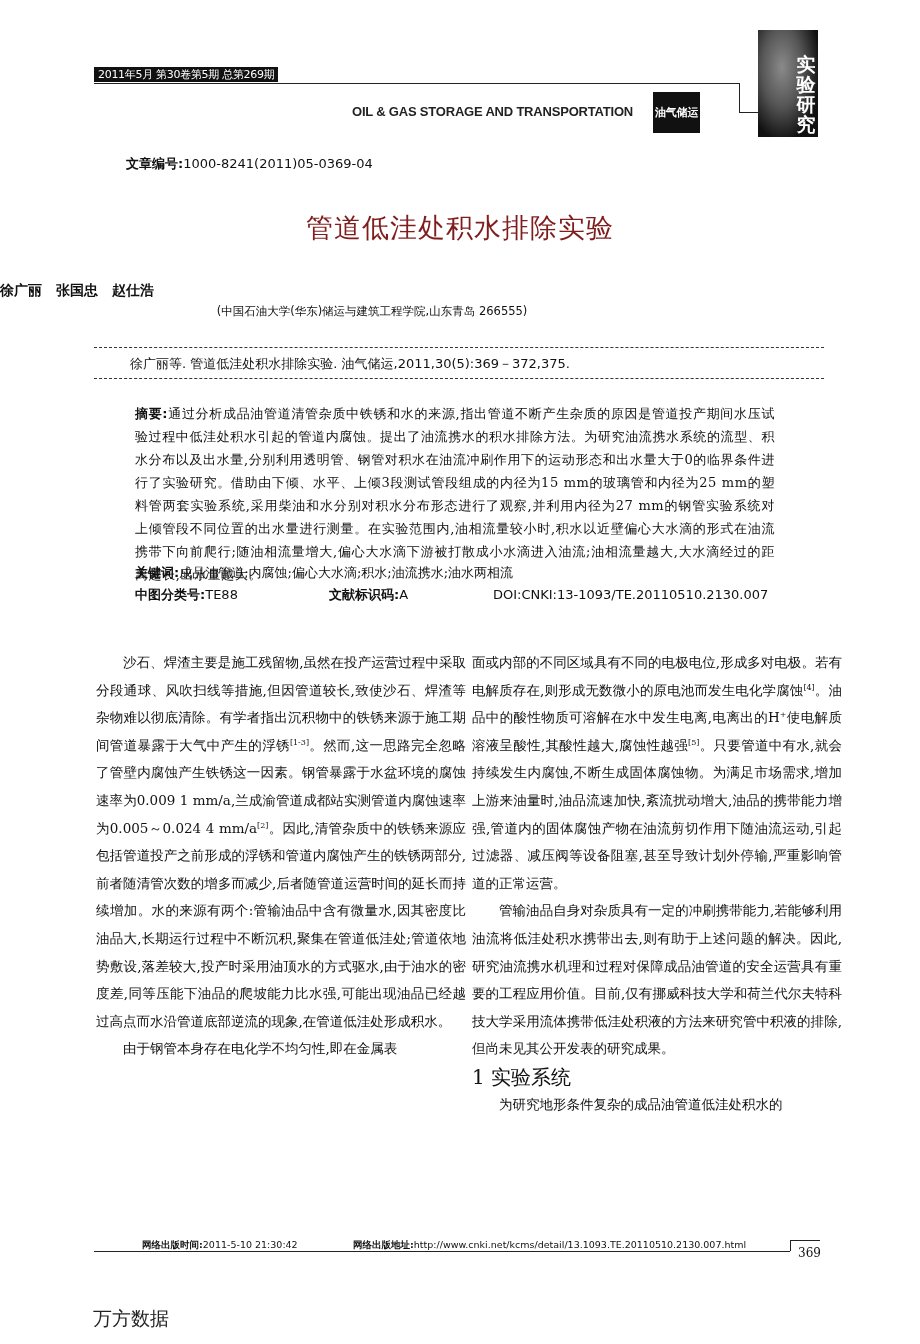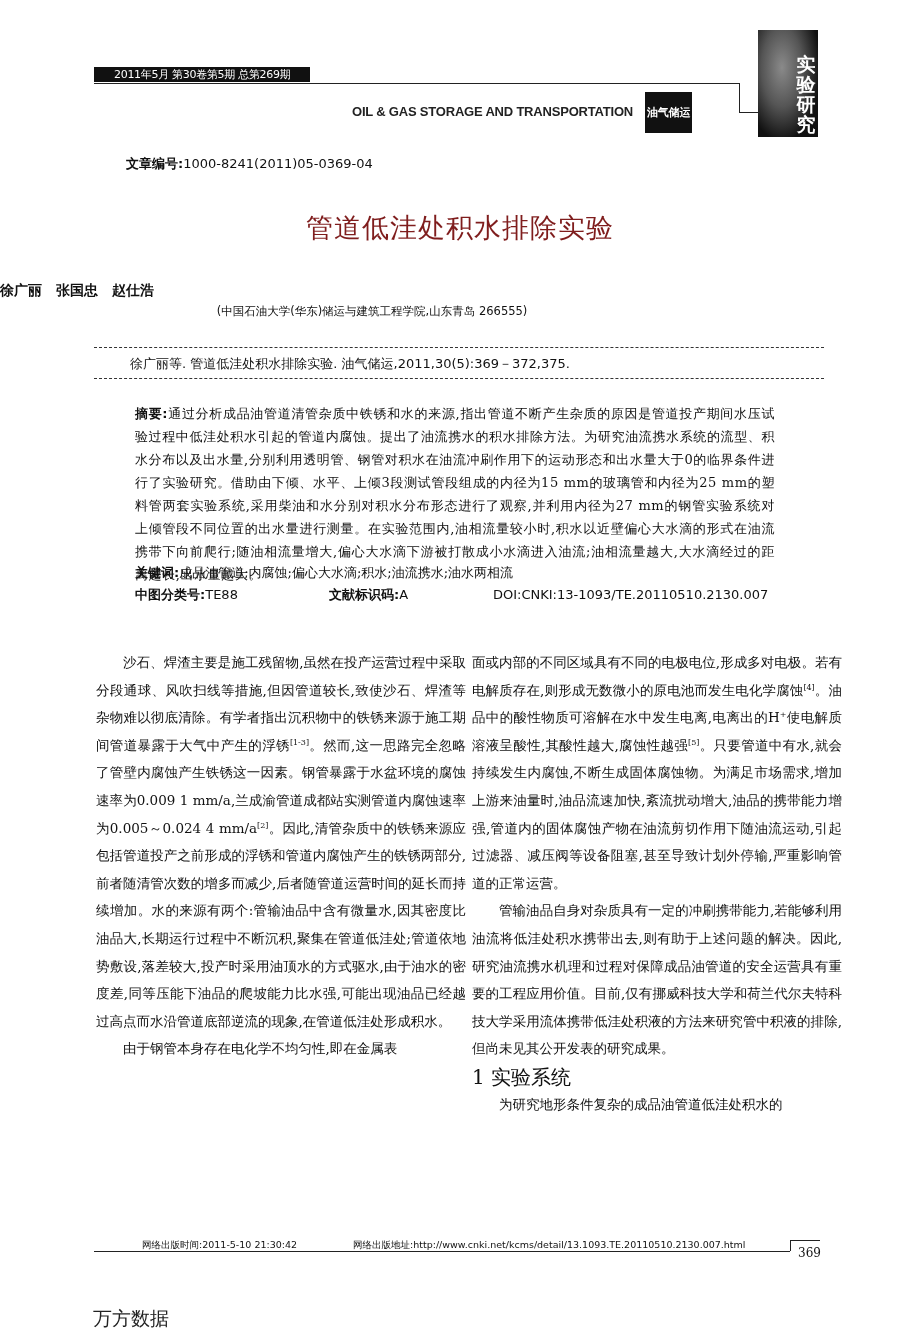--- a/index.html
+++ b/index.html
@@ -3,28 +3,28 @@
 <meta charset="utf-8">
 <style>
   html, body { margin: 0; padding: 0; background: #ffffff; }
   body { width: 920px; height: 1344px; position: relative; overflow: hidden;
          font-family: "DejaVu Serif", "Liberation Serif", serif; color: #111; }
   .abs { position: absolute; }
 
   
   .issue-strip { left: 94px; top: 67px; height: 15px; background: #111; color: #fff;
                  font-family: "DejaVu Sans", sans-serif; font-size: 11px; line-height: 15px;
-                 padding: 0 20px; white-space: nowrap; letter-spacing: -0.3px; }
+                 padding: 0 4px; white-space: nowrap; letter-spacing: -0.3px; }
   .header-rule { left: 94px; top: 83px; width: 645px; height: 0; border-top: 1.5px solid #222; }
   .header-rule-v { left: 739px; top: 83px; width: 0; height: 30px; border-left: 1.5px solid #222; }
   .header-rule-h2 { left: 739px; top: 112px; width: 40px; height: 0; border-top: 1.5px solid #222; }
   .journal-en { left: 352px; top: 92px; font-family: "Liberation Sans", sans-serif; font-size: 13px;
                 font-weight: bold; white-space: nowrap; letter-spacing: -0.2px; color: #222; }
   .journal-cn { display: inline-block; background: #111; color: #fff; font-size: 11px; padding: 14px 2px;
-                margin-left: 12px; line-height: 13px; font-family: "DejaVu Sans", sans-serif; }
+                margin-left: 20px; line-height: 13px; font-family: "DejaVu Sans", sans-serif; }
   .section-box { left: 758px; top: 30px; width: 60px; height: 107px;
                  background: radial-gradient(ellipse at 40% 35%, #8a8a8a 0%, #555 40%, #111 75%); }
   .section-label { right: 2px; top: 24px; color: #fff; font-family: "DejaVu Sans", sans-serif;
                    font-weight: bold; font-size: 19px; line-height: 20px; width: 20px; text-align: center; }
 
   
   .article-no { left: 126px; top: 155px; font-size: 13px; font-family: "DejaVu Sans", sans-serif; }
   .article-no b { font-weight: bold; }
   .title { left: 0; width: 920px; top: 210px; text-align: center; font-family: "DejaVu Sans", sans-serif;
            font-size: 27px; letter-spacing: 1px; color: #7f1d1d; }
@@ -50,21 +50,21 @@
   .col-right { left: 472px; top: 649px; }
   sup { font-size: 8px; line-height: 0; }
   .h1 { font-size: 20px; font-weight: normal; margin: 26px 0 14px 0; text-indent: 0 !important; line-height: 28px; }
   .h2 { font-size: 13.5px; font-weight: bold; text-indent: 0 !important; margin-top: 4px; line-height: 24px; }
 
   
   .footer-rule { left: 94px; top: 1251px; width: 696px; border-top: 1.3px solid #222; height: 0; }
   .footer-rule-v { left: 790px; top: 1240px; height: 11px; border-left: 1.3px solid #222; width: 0; }
   .footer-rule-h { left: 790px; top: 1240px; width: 30px; border-top: 1.3px solid #222; height: 0; }
   .footer-text { top: 1239px; font-size: 9.5px; font-family: "DejaVu Sans", sans-serif; white-space: nowrap; }
-  .footer-text b { font-weight: normal; padding-left: 48px; }
+  .footer-text b { font-weight: bold; padding-left: 48px; }
   .page-no { left: 798px; top: 1246px; font-size: 12px; }
   .watermark { left: 93px; top: 1306px; font-size: 19px; font-family: "DejaVu Sans", sans-serif; color: #222; }
 </style>
 </head>
 <body>
 
 <div class="abs issue-strip">2011年5月 第30卷第5期 总第269期</div>
 <div class="abs header-rule"></div>
 <div class="abs header-rule-v"></div>
 <div class="abs header-rule-h2"></div>

